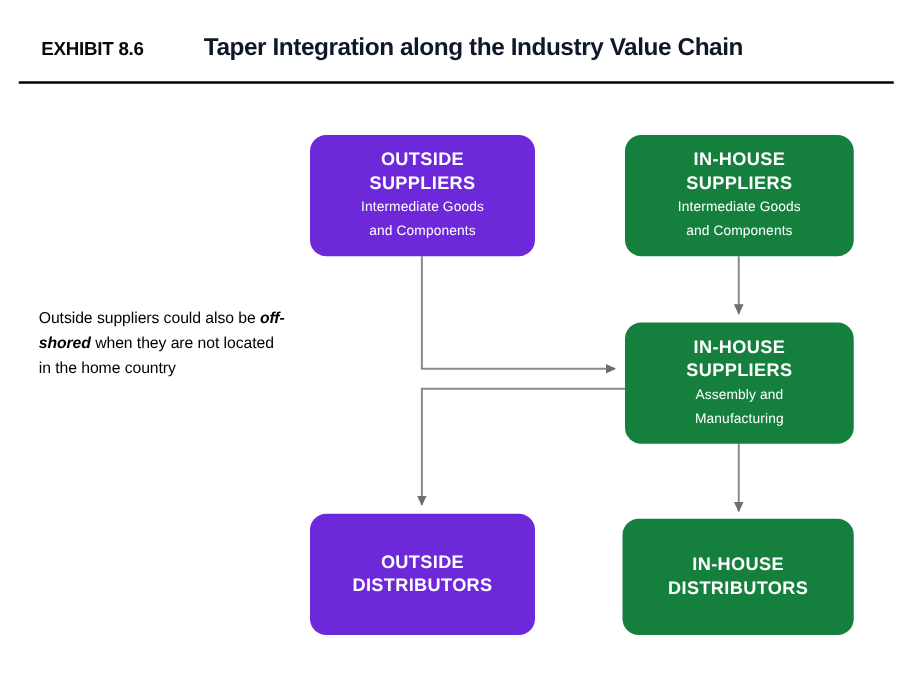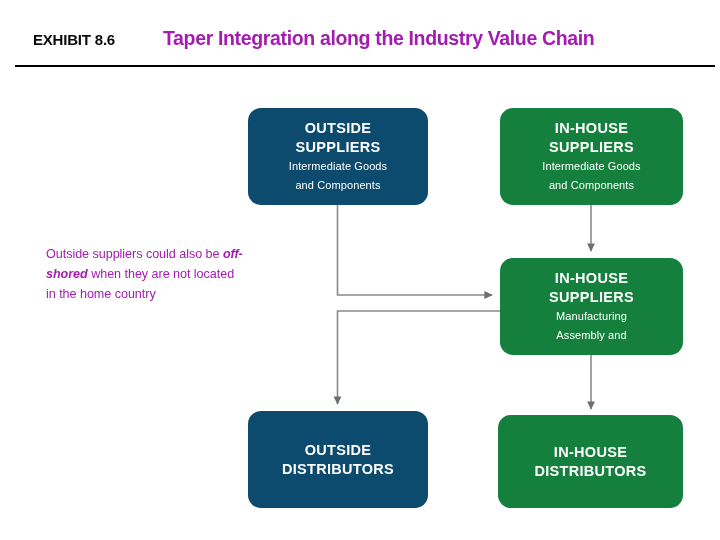--- a/index.html
+++ b/index.html
@@ -29,21 +29,21 @@
     font-weight: bold;
     color: #0a0a0a;
     letter-spacing: -0.2px;
     white-space: nowrap;
   }
   #exhibit-title {
     position: absolute;
     left: 163px; top: 27px;
     font-size: 19.5px;
     font-weight: bold;
-    color: #a21caf;
+    color: #0f172a;
     letter-spacing: -0.35px;
     white-space: nowrap;
   }
   #header-rule {
     position: absolute;
     left: 15px; top: 65px;
     width: 700px; height: 2px;
     background: #000000;
   }
 
@@ -66,21 +66,21 @@
     border-radius: 13px;
     color: #ffffff;
     display: flex;
     flex-direction: column;
     align-items: center;
     justify-content: center;
     text-align: center;
     padding: 4px 8px;
     z-index: 3;
   }
-  .node.green { background: #0c4a6e; align-items: center; }
+  .node.green { background: #6d28d9; align-items: center; }
   .node.teal  { background: #15803d; }
 
   .node-head {
     font-size: 14.5px;
     font-weight: bold;
     line-height: 19px;
     letter-spacing: 0.3px;
     white-space: nowrap;
   }
   .node-sub {
@@ -93,25 +93,25 @@
 
   #node-outside-suppliers   { left: 248px; top: 108px; width: 180px; height: 97px; }
   #node-inhouse-suppliers   { left: 500px; top: 108px; width: 183px; height: 97px; }
   #node-inhouse-assembly    { left: 500px; top: 258px; width: 183px; height: 97px; }
   #node-outside-distributors{ left: 248px; top: 411px; width: 180px; height: 97px; }
   #node-inhouse-distributors{ left: 498px; top: 415px; width: 185px; height: 93px; }
 
   
   #annotation {
     position: absolute;
-    left: 46px; top: 245px;
+    left: 31px; top: 245px;
     width: 200px;
     font-size: 12.6px;
     line-height: 19.8px;
-    color: #a21caf;
+    color: #000000;
     letter-spacing: -0.05px;
   }
   #annotation b {
     font-weight: bold;
     font-style: italic;
   }
 </style>
 </head>
 <body>
 
@@ -149,22 +149,22 @@
   <div class="node teal" id="node-inhouse-suppliers">
     <div class="node-head">IN-HOUSE</div>
     <div class="node-head">SUPPLIERS</div>
     <div class="node-sub">Intermediate Goods</div>
     <div class="node-sub">and Components</div>
   </div>
 
   <div class="node teal" id="node-inhouse-assembly">
     <div class="node-head">IN-HOUSE</div>
     <div class="node-head">SUPPLIERS</div>
+    <div class="node-sub">Assembly and</div>
     <div class="node-sub">Manufacturing</div>
-    <div class="node-sub">Assembly and</div>
   </div>
 
   <div class="node green" id="node-outside-distributors">
     <div class="node-head">OUTSIDE</div>
     <div class="node-head">DISTRIBUTORS</div>
   </div>
 
   <div class="node teal" id="node-inhouse-distributors">
     <div class="node-head">IN-HOUSE</div>
     <div class="node-head">DISTRIBUTORS</div>

